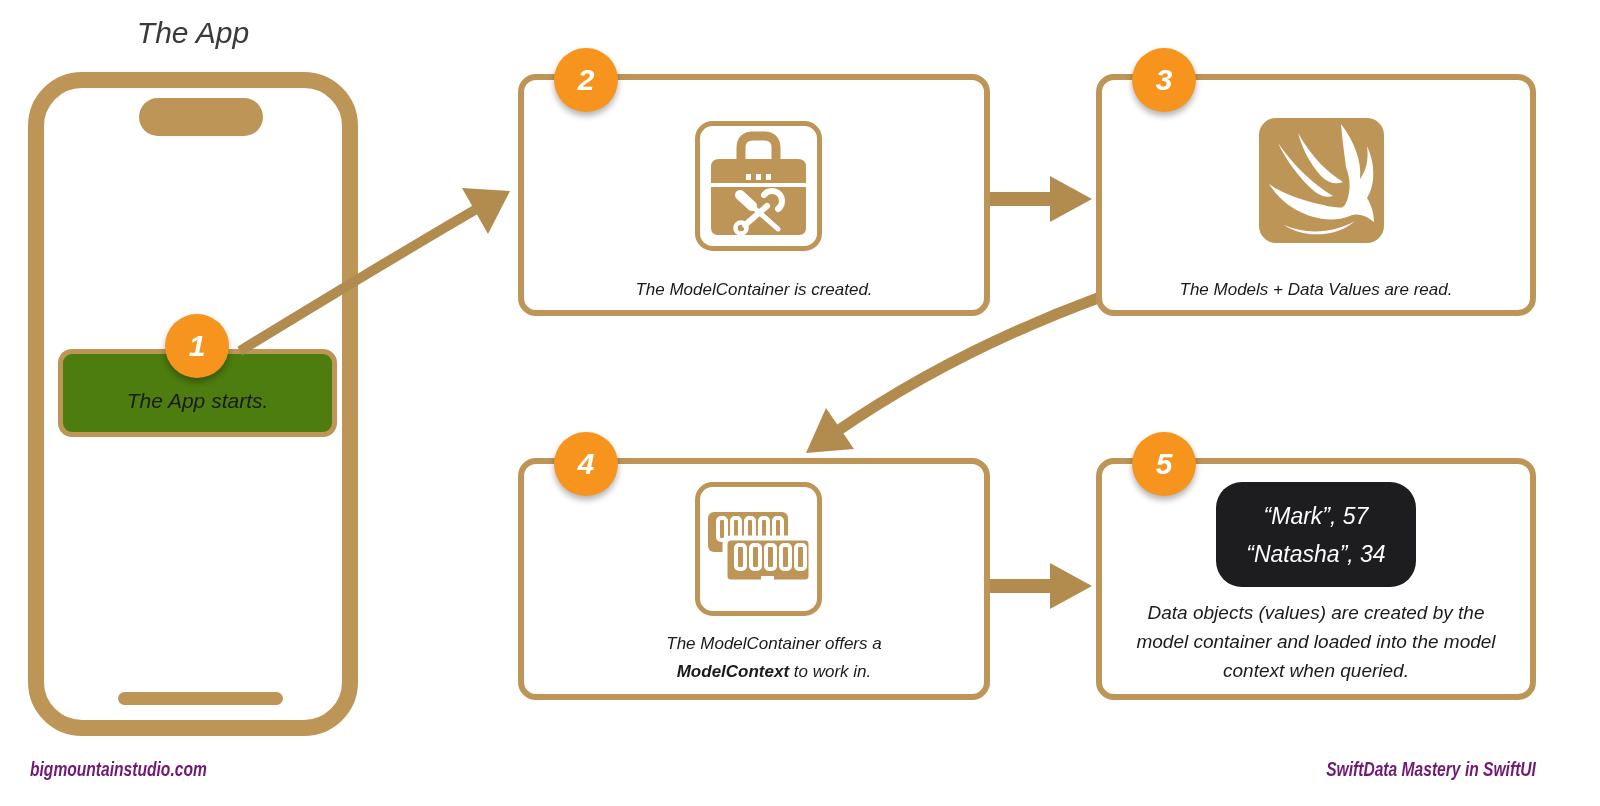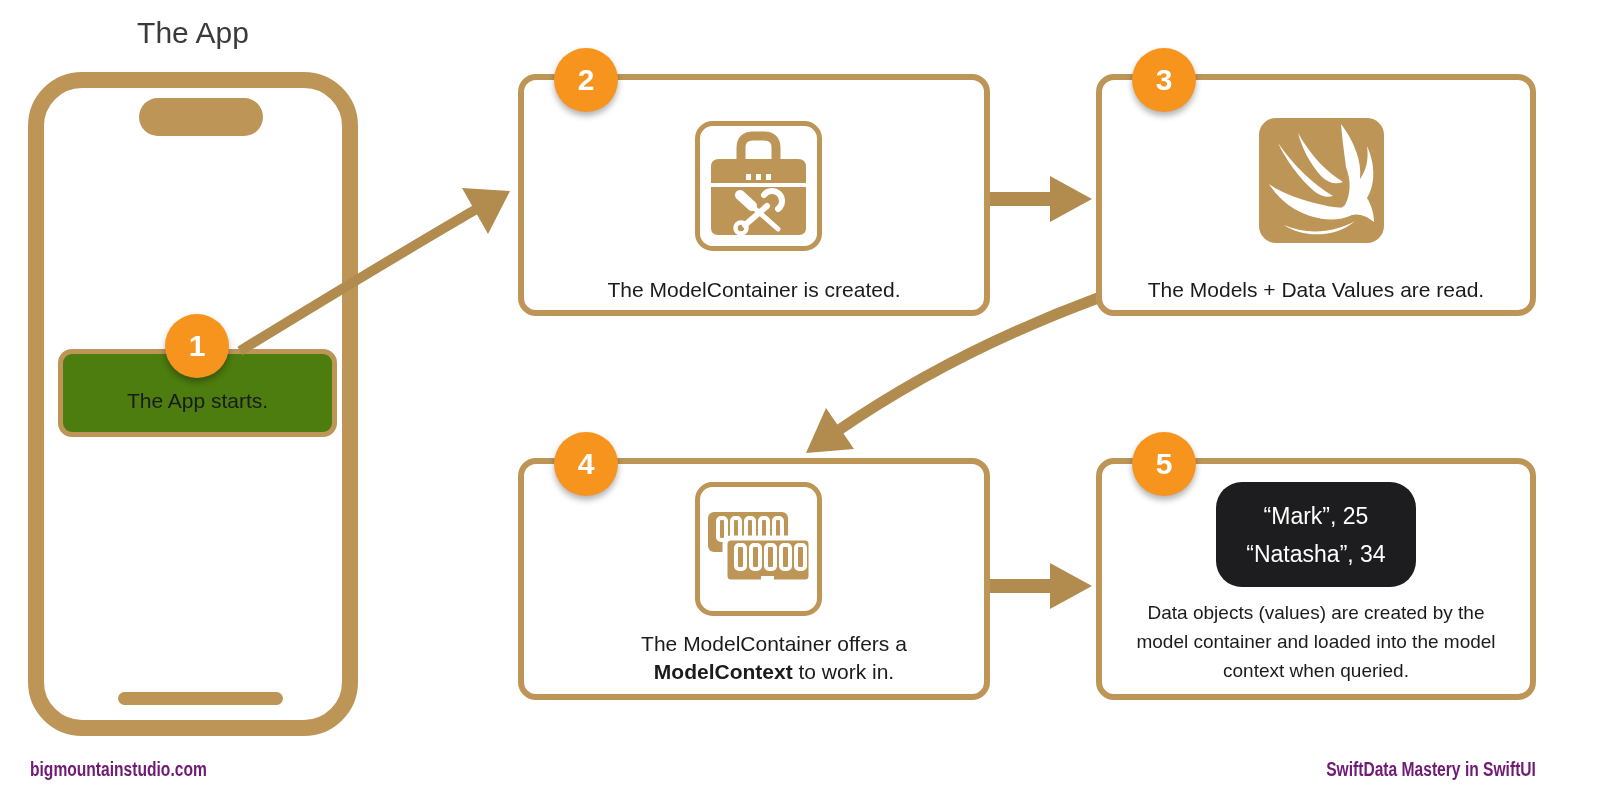--- a/index.html
+++ b/index.html
@@ -1,17 +1,17 @@
 <!DOCTYPE html>
 <html><head>
 <meta charset="utf-8">
 <style>
   html,body{margin:0;padding:0;background:#fff;}
   #canvas{position:relative;width:1600px;height:806px;background:#fff;overflow:hidden;
-          font-family:"Liberation Sans",sans-serif;color:#1b1b1b;}
+          font-family:"Liberation Sans",sans-serif;color:#1b1b1b;font-style:italic;}
   .abs{position:absolute;}
 
   
   #phone{left:28px;top:72px;width:330px;height:664px;border:16px solid #bd9557;
          border-radius:54px;background:#fff;box-sizing:border-box;}
   #phone-title{left:28px;top:16px;width:330px;text-align:center;font-size:30px;color:#3a3a3a;}
   #island{left:95px;top:10px;width:124px;height:38px;border-radius:19px;background:#bd9557;}
   #home-bar{left:74px;top:604px;width:165px;height:13px;border-radius:7px;background:#bd9557;}
   #app-box{left:14px;top:261px;width:279px;height:88px;border:5px solid #bd9557;
            border-radius:14px;background:#4d7c0f;box-sizing:border-box;}
@@ -22,21 +22,21 @@
          font-size:30px;font-weight:bold;display:flex;align-items:center;justify-content:center;
          box-shadow:0 4px 6px rgba(0,0,0,.30);z-index:12;}
 
   
   .step-box{border:6px solid #bd9557;border-radius:18px;background:#fff;box-sizing:border-box;z-index:5;}
   #box2{left:518px;top:74px;width:472px;height:242px;}
   #box3{left:1096px;top:74px;width:440px;height:242px;}
   #box4{left:518px;top:458px;width:472px;height:242px;}
   #box5{left:1096px;top:458px;width:440px;height:242px;}
   .step-box .badge{position:absolute;left:30px;top:-32px;}
-  .caption{position:absolute;left:0;width:100%;text-align:center;font-size:21px;line-height:28px;}
+  .caption{position:absolute;left:0;width:100%;text-align:center;font-size:17px;line-height:28px;}
   #box2 .caption,#box3 .caption{top:196px;}
   #box4 .caption{top:166px;margin-left:20px;}
   #box5 .caption{top:134px;font-size:19px;line-height:29px;}
 
   .icon-wrap{position:absolute;}
 
   
   #dark-box{position:absolute;left:114px;top:18px;width:200px;height:105px;background:#1d1d1f;
             border-radius:26px;color:#fff;display:flex;flex-direction:column;justify-content:center;
             text-align:center;font-size:23px;line-height:38px;}
@@ -148,21 +148,21 @@
     </svg>
     <div class="caption">
       <div>The ModelContainer offers a</div>
       <div><b>ModelContext</b><span> to work in.</span></div>
     </div>
   </div>
 
   <div class="abs step-box" id="box5">
     <div class="badge">5</div>
     <div id="dark-box">
-      <div>“Mark”, 25</div>
+      <div>“Mark”, 57</div>
       <div>“Natasha”, 34</div>
     </div>
     <div class="caption">
       <div>Data objects (values) are created by the</div>
       <div>model container and loaded into the model</div>
       <div>context when queried.</div>
     </div>
   </div>
 
   <div class="abs footer" id="footer-left">

